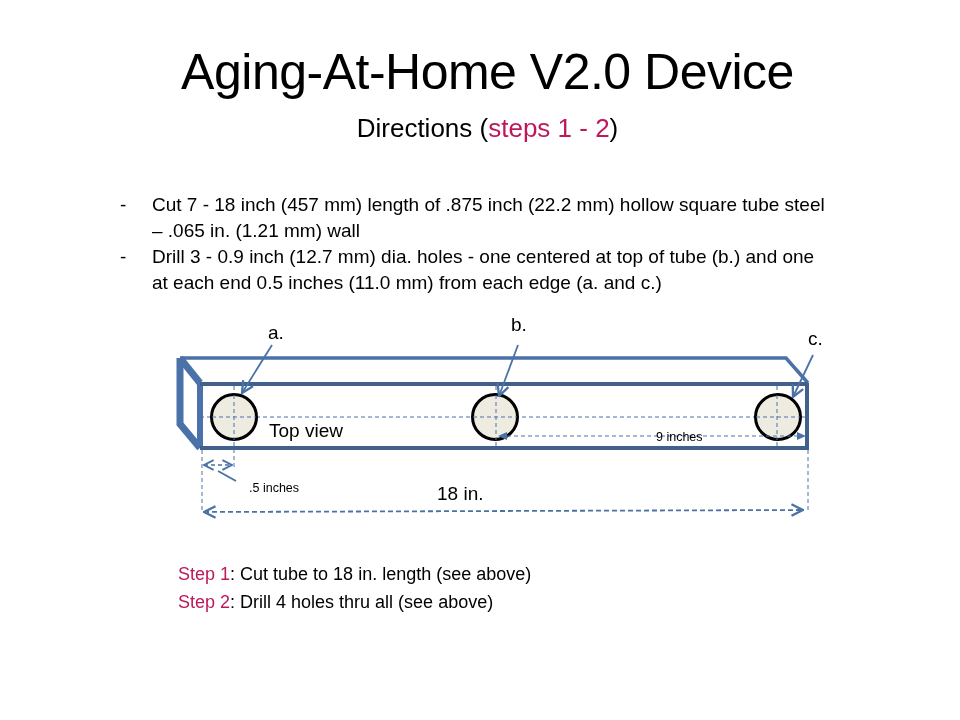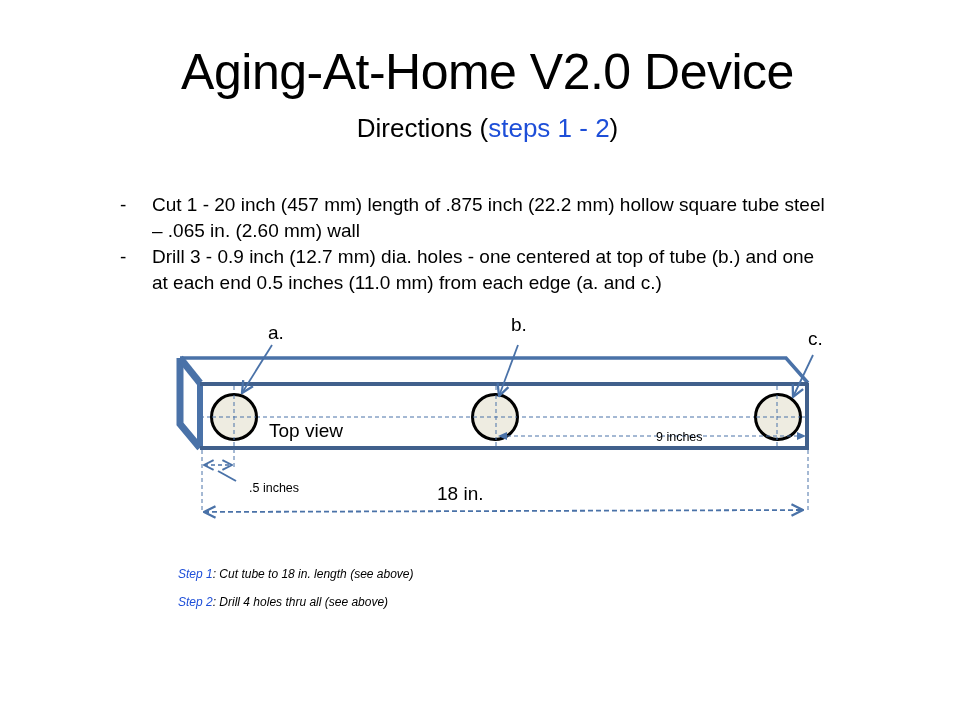--- a/index.html
+++ b/index.html
@@ -8,44 +8,44 @@
     font-family: "Liberation Sans", "DejaVu Sans", sans-serif; color: #000;
   }
   .title {
     position: absolute; left: 0; width: 975px; top: 42px; text-align: center;
     font-size: 50px; line-height: 60px; letter-spacing: -0.5px;
   }
   .subtitle {
     position: absolute; left: 0; width: 975px; top: 112px; text-align: center;
     font-size: 26px; line-height: 32px;
   }
-  .red { color: #1d4ed8; }
+  .red { color: #be185d; }
   .bullets {
     position: absolute; left: 120px; top: 192px; width: 830px;
     font-size: 19px; line-height: 26px; margin: 0; padding: 0; list-style: none;
   }
   .bullets li { position: relative; padding-left: 32px; }
   .bullets li .dash { position: absolute; left: 0; top: 0; }
   svg.diagram { position: absolute; left: 0; top: 0; }
   .lbl { font-family: "Liberation Sans", sans-serif; }
   .steps {
-    position: absolute; left: 178px; top: 560px; font-size: 12px; line-height: 28px; font-style: italic;
+    position: absolute; left: 178px; top: 560px; font-size: 18px; line-height: 28px;
   }
 </style>
 </head>
 <body>
 
 <div class="title">Aging-At-Home V2.0 Device</div>
 <div class="subtitle"><span>Directions (</span><span class="red">steps 1 - 2</span><span>)</span></div>
 
 <ul class="bullets">
   <li>
     <span class="dash">-</span>
-    <div>Cut 1 - 20 inch (457 mm) length of .875 inch (22.2 mm) hollow square tube steel</div>
-    <div>– .065 in.  (2.60 mm) wall</div>
+    <div>Cut 7 - 18 inch (457 mm) length of .875 inch (22.2 mm) hollow square tube steel</div>
+    <div>– .065 in.  (1.21 mm) wall</div>
   </li>
   <li>
     <span class="dash">-</span>
     <div>Drill  3 - 0.9 inch (12.7 mm) dia. holes - one centered at top of tube (b.) and one</div>
     <div>at each end 0.5 inches (11.0 mm) from each edge (a. and c.)</div>
   </li>
 </ul>
 
 <svg class="diagram" width="960" height="720" viewBox="0 0 960 720">
   <defs>

